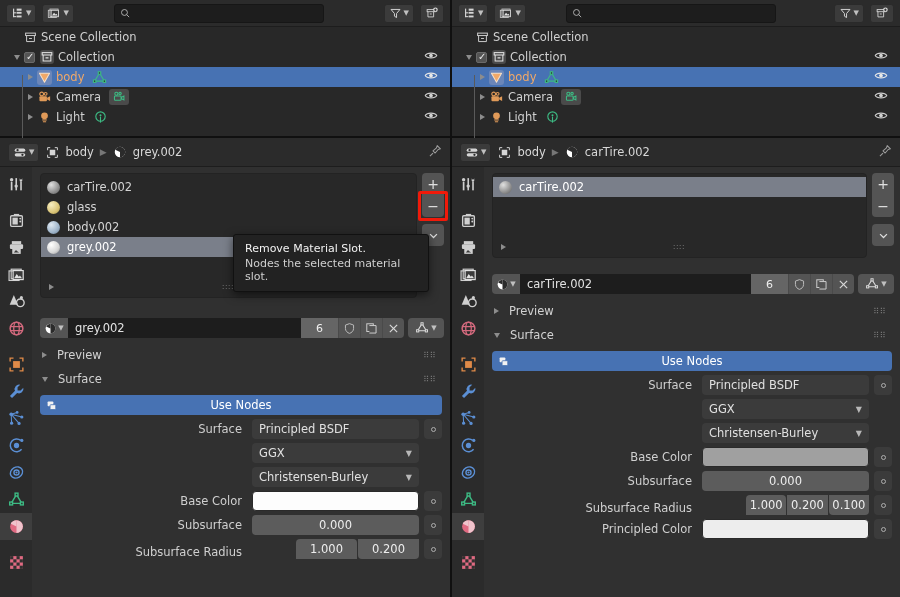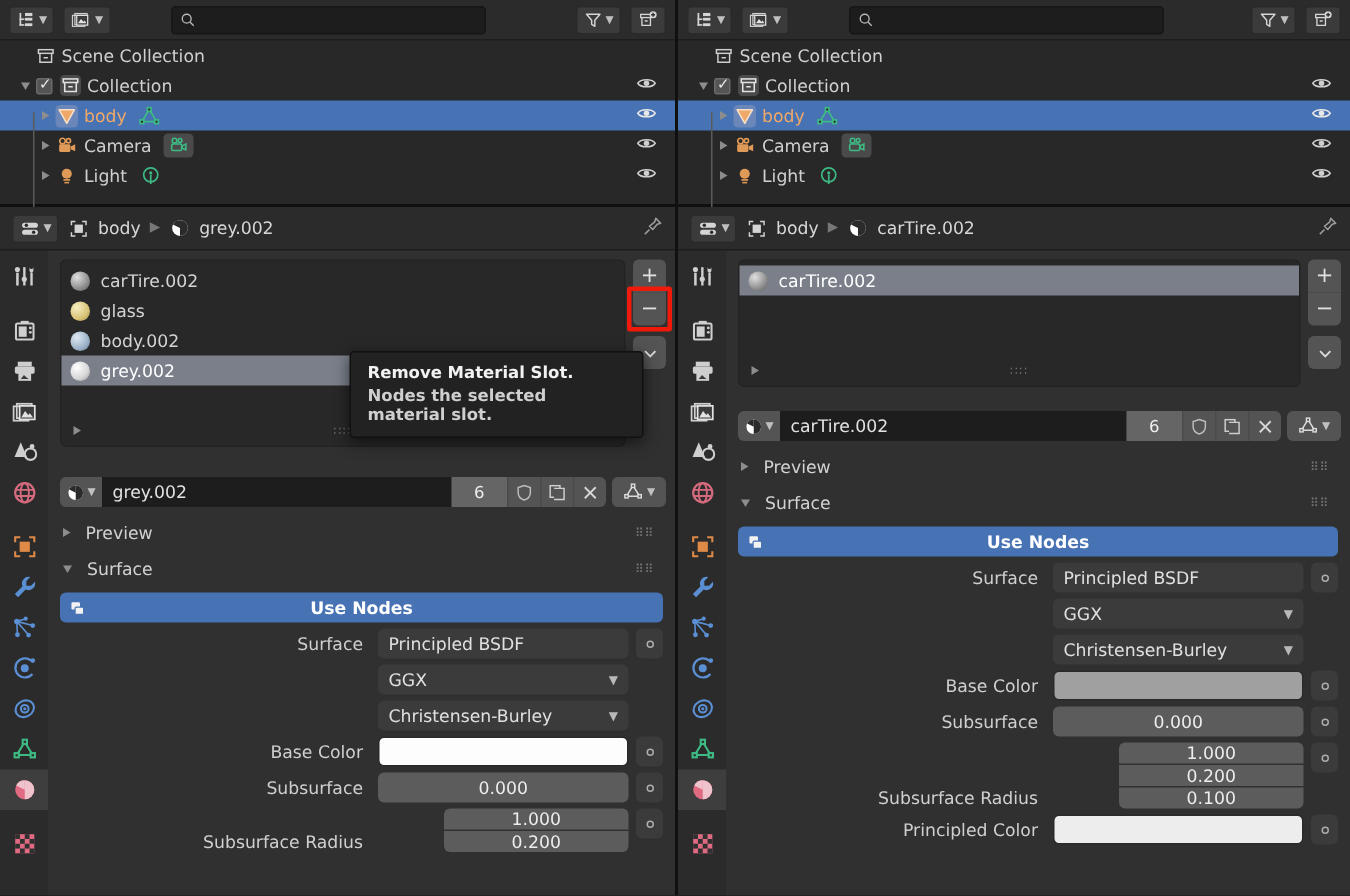--- a/index.html
+++ b/index.html
@@ -88,43 +88,43 @@
   .idbox { flex: 1; display: flex; height: 20px; border-radius: 4px; overflow: hidden; }
   .idicon { width: 28px; background: #545454; display: flex; align-items: center; justify-content: center; gap: 1px; }
   .idname { flex: 1; background: #1d1d1d; display: flex; align-items: center; padding-left: 7px; font-size: 11.5px; color: #e2e2e2; }
   .idcount { width: 37px; background: #656565; display: flex; align-items: center; justify-content: center; font-size: 11px; color: #efefef; }
   .idbtn { width: 22px; background: #545454; display: flex; align-items: center; justify-content: center; border-left: 1px solid #4a4a4a; }
   .nodefilter { width: 36px; height: 20px; background: #545454; border-radius: 4px; display: flex; align-items: center; justify-content: center; gap: 2px; }
 
   
   .panel-hdr { height: 24px; display: flex; align-items: center; gap: 6px; padding: 0 10px; font-size: 11.5px; color: #d2d2d2; position: relative; cursor: pointer; }
   .panel-hdr .dots { position: absolute; right: 14px; color: #757575; font-size: 8px; letter-spacing: .5px; }
-  .usenodes { margin: 4px 8px 0 8px; height: 20px; background: #4772b3; border-radius: 4px; display: flex; align-items: center; justify-content: center; position: relative; font-size: 11.5px; color: #fff; cursor: pointer; font-weight: bold; }
+  .usenodes { margin: 4px 8px 0 8px; height: 20px; background: #4772b3; border-radius: 4px; display: flex; align-items: center; justify-content: center; position: relative; font-size: 11.5px; color: #fff; cursor: pointer; }
   .usenodes .nico { position: absolute; left: 6px; display: flex; }
 
   .field { display: flex; align-items: center; margin: 4px 8px 0 8px; gap: 8px; }
   .flabel { width: 0; flex: 1 1 auto; text-align: right; font-size: 11.5px; color: #cfcfcf; padding-right: 2px; }
   .fctl { width: 190px; display: flex; align-items: center; gap: 5px; }
   .vslider { flex: 1; height: 20px; background: #5c5c5c; border-radius: 4px; display: flex; align-items: center; justify-content: center; font-size: 11.5px; color: #ededed; cursor: ew-resize; }
   .dropd { flex: 1; height: 20px; background: #3b3b3b; border-radius: 4px; display: flex; align-items: center; padding: 0 7px; font-size: 11.5px; color: #e0e0e0; position: relative; cursor: pointer; }
   .dropd .dch { position: absolute; right: 7px; font-size: 8px; color: #b8b8b8; }
   .swatch { flex: 1; height: 20px; border-radius: 4px; border: 1px solid #2a2a2a; cursor: pointer; }
   .dot { width: 18px; height: 20px; background: #3b3b3b; border-radius: 4px; display: flex; align-items: center; justify-content: center; flex-shrink: 0; cursor: pointer; }
   .dot i { width: 5px; height: 5px; border: 1px solid #adadad; border-radius: 50%; display: block; }
-  .stackbox { flex: 1; display: flex; flex-direction: column; gap: 1px; padding-left: 44px; }
+  .stackbox { flex: 1; display: flex; flex-direction: row; gap: 1px; padding-left: 44px; }
   .stackbox .vslider:first-child { border-radius: 4px 4px 0 0; }
   .stackbox .vslider:last-child { border-radius: 0 0 4px 4px; }
   .stackbox .vslider { border-radius: 0; }
   .rowgroup { display: flex; align-items: flex-end; margin: 4px 8px 0 8px; gap: 8px; }
 
   
   .tooltip {
     position: absolute; background: #222222; border: 1px solid #111;
     border-radius: 3px; padding: 7px 18px 8px 11px; z-index: 50;
-    box-shadow: 0 3px 10px rgba(0,0,0,.55); width: 196px; font-weight: bold;
+    box-shadow: 0 3px 10px rgba(0,0,0,.55); width: 196px;
   }
   .tt-line1 { font-size: 11px; color: #f2f2f2; margin-bottom: 2px; }
   .tt-line2 { font-size: 11px; color: #cfcfcf; }
 </style>
 </head>
 <body>
 
 <div class="screen">
 
   <div class="half left">

